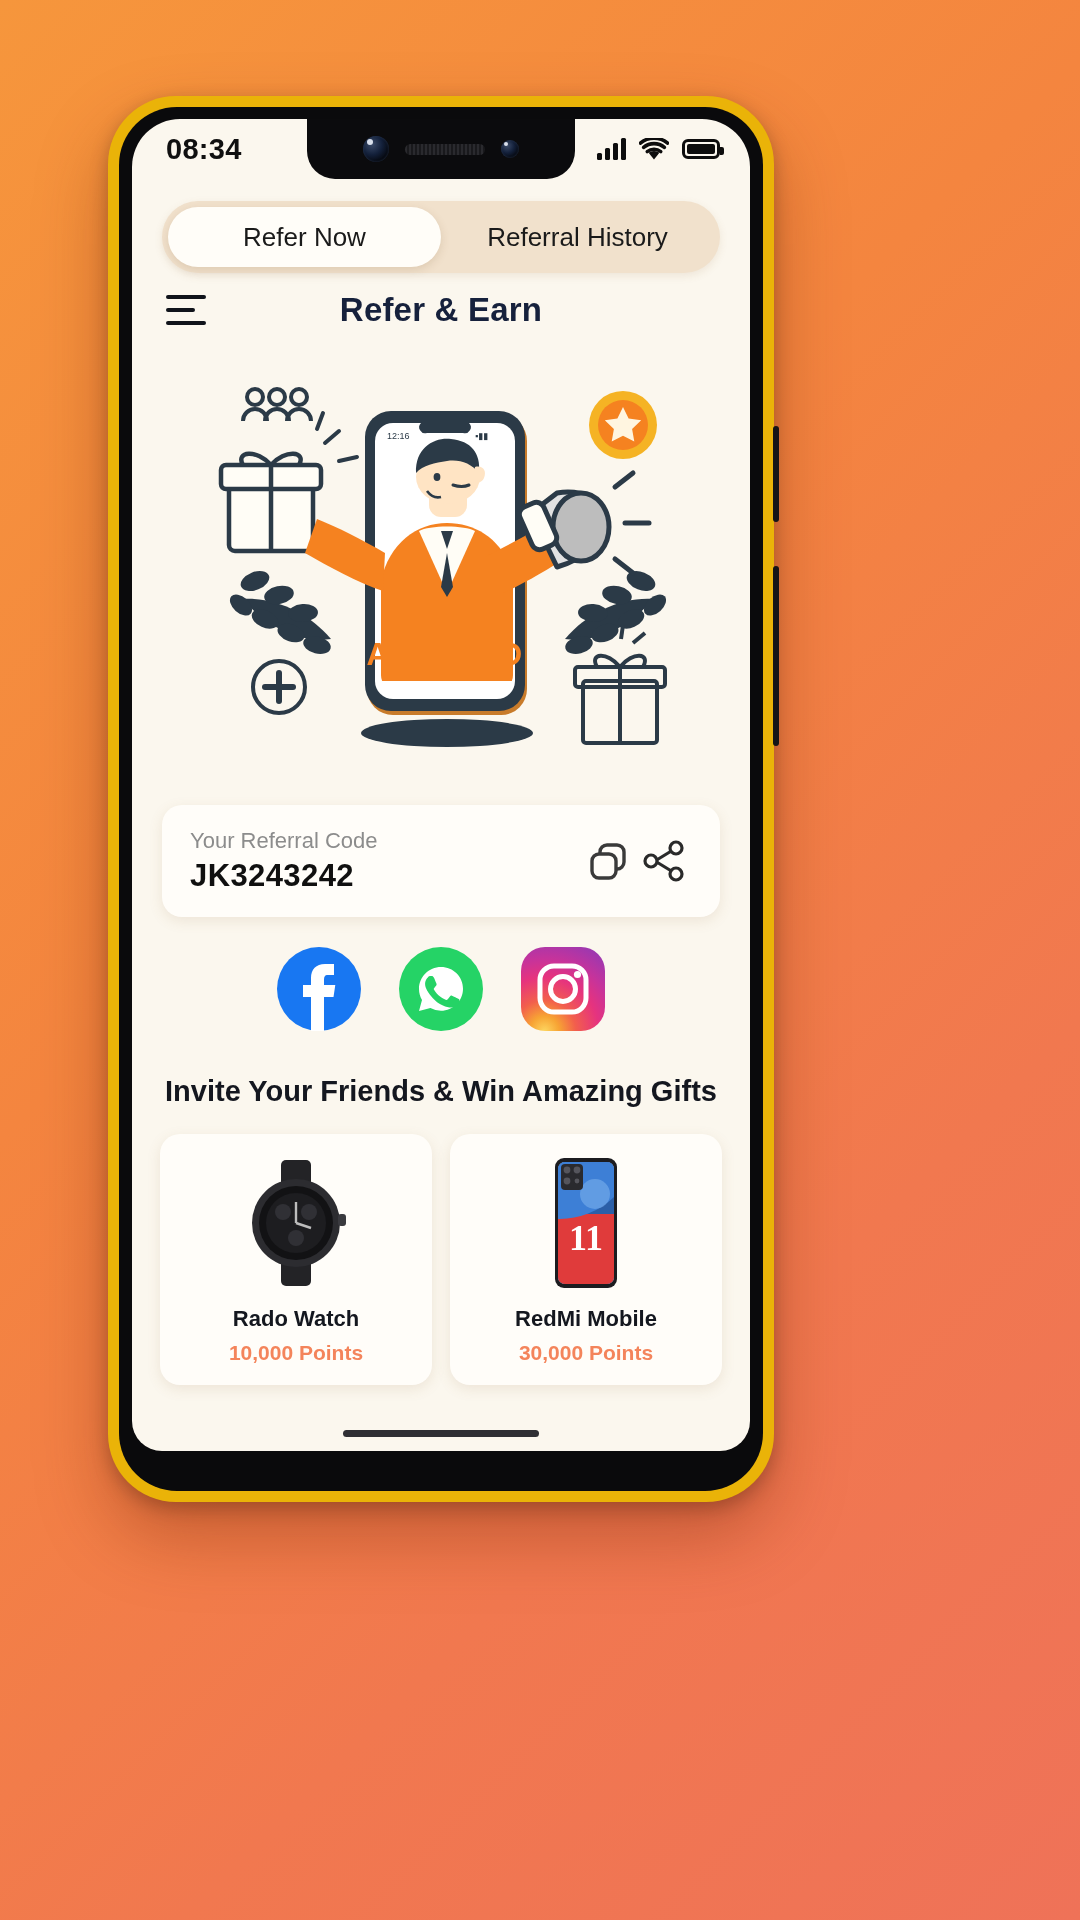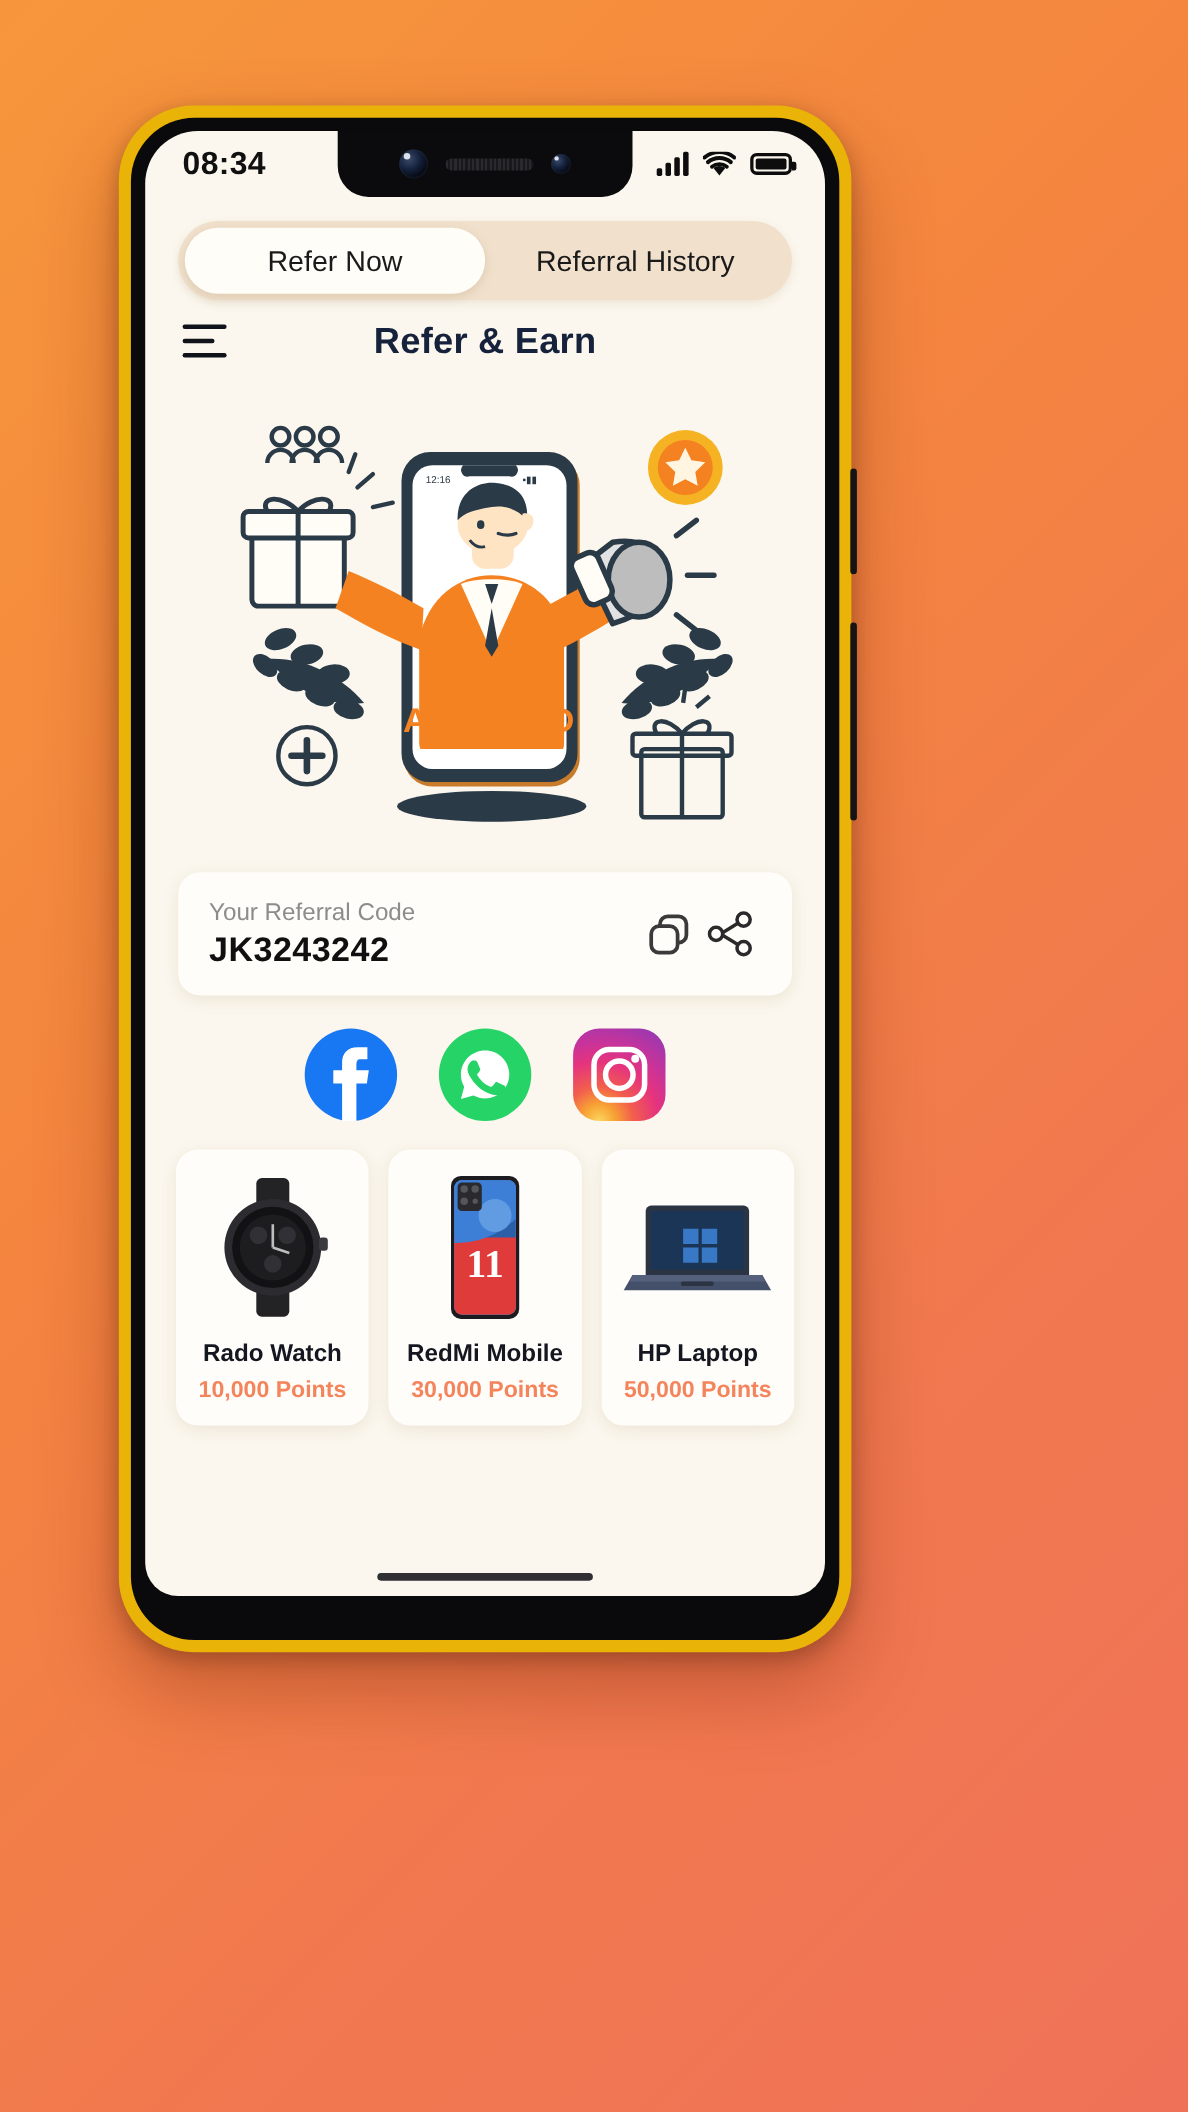--- a/index.html
+++ b/index.html
@@ -91,21 +91,21 @@
         box-shadow:0 3px 9px rgba(150,110,60,.12); }
   .tab { flex:1; height:100%; display:flex; align-items:center; justify-content:center;
         font-size:26px; color:#1A1A1A; border-radius:32px; cursor:pointer; }
   .tab.active { background:#FFFDF8; box-shadow:0 3px 10px rgba(120,80,40,.16); font-weight:500; }
 
   
   #hero { margin-top:24px; height:420px; display:flex; align-items:center; justify-content:center;margin-left:13px; }
   #hero svg { display:block; }
 
   
-  #code-card { margin:2px 30px 0 30px; height:112px; background:#FFFDF9;
+  #code-card { margin:14px 30px 0 30px; height:112px; background:#FFFDF9;
         border-radius:20px; display:flex; align-items:center; padding:0 28px;
         box-shadow:0 4px 14px rgba(150,110,60,.13); }
   #code-texts { flex:1; }
   #code-label { font-size:22px; color:#8C8C8C; margin-bottom:4px; }
   #code-value { font-size:31px; font-weight:700; color:#101010; letter-spacing:.4px; }
   .code-act { width:56px; height:56px; display:flex; align-items:center; justify-content:center; cursor:pointer; }
 
   
   #social { margin-top:30px; display:flex; align-items:center; justify-content:center; gap:38px; }
   .soc { width:84px; height:84px; border-radius:50%; display:flex; align-items:center;
@@ -330,20 +330,21 @@
         </div>
         <div class="soc" id="soc-ig">
           <svg width="84" height="84" viewBox="0 0 84 84">
             <rect x="19" y="19" width="46" height="46" rx="14" fill="none" stroke="#FFFFFF" stroke-width="5"></rect>
             <circle cx="42" cy="42" r="12.5" fill="none" stroke="#FFFFFF" stroke-width="5"></circle>
             <circle cx="56.5" cy="27.5" r="3.6" fill="#FFFFFF"></circle>
           </svg>
         </div>
       </div>
 
+      <div id="rewards-title">Invite Your Friends &amp; Win Amazing Gifts</div>
 
       <div id="rewards">
 
         <div class="reward">
           <div class="reward-img">
             <svg width="150" height="138" viewBox="0 0 150 138">
               <rect x="60" y="6" width="30" height="34" rx="5" fill="#232326"></rect>
               <rect x="60" y="98" width="30" height="34" rx="5" fill="#232326"></rect>
               <circle cx="75" cy="69" r="44" fill="#2C2C30"></circle>
               <circle cx="75" cy="69" r="37" fill="#121214"></circle>
@@ -374,33 +375,19 @@
               <circle cx="56" cy="16" r="3.4" fill="#55555C"></circle>
               <circle cx="66" cy="16" r="3.4" fill="#55555C"></circle>
               <circle cx="56" cy="27" r="3.4" fill="#55555C"></circle>
               <circle cx="66" cy="27" r="2.4" fill="#55555C"></circle>
             </svg>
           </div>
           <div class="reward-name">RedMi Mobile</div>
           <div class="reward-points">30,000 Points</div>
         </div>
 
-        <div class="reward">
-          <div class="reward-img">
-            <svg width="150" height="138" viewBox="0 0 150 138">
-              <path d="M28 36 a5 5 0 0 1 5 -5 h84 a5 5 0 0 1 5 5 v58 H28 Z" fill="#2B3442"></path>
-              <rect x="33" y="36" width="84" height="53" fill="#1B3557"></rect>
-              <path d="M62 52 h14 v14 h-14 Z M79 52 h14 v14 h-14 Z M62 69 h14 v14 h-14 Z M79 69 h14 v14 h-14 Z" fill="#3C7FD0" opacity=".9"></path>
-              <path d="M16 94 h118 l8 14 H8 Z" fill="#44506A"></path>
-              <path d="M16 94 h118 l3 6 H13 Z" fill="#55617C"></path>
-              <rect x="60" y="100" width="30" height="4" rx="2" fill="#2B3442"></rect>
-            </svg>
-          </div>
-          <div class="reward-name">HP Laptop</div>
-          <div class="reward-points">50,000 Points</div>
-        </div>
 
       </div>
 
       <div id="home-bar"></div>
     </div>
   </div>
 </div>
 
 </body></html>

